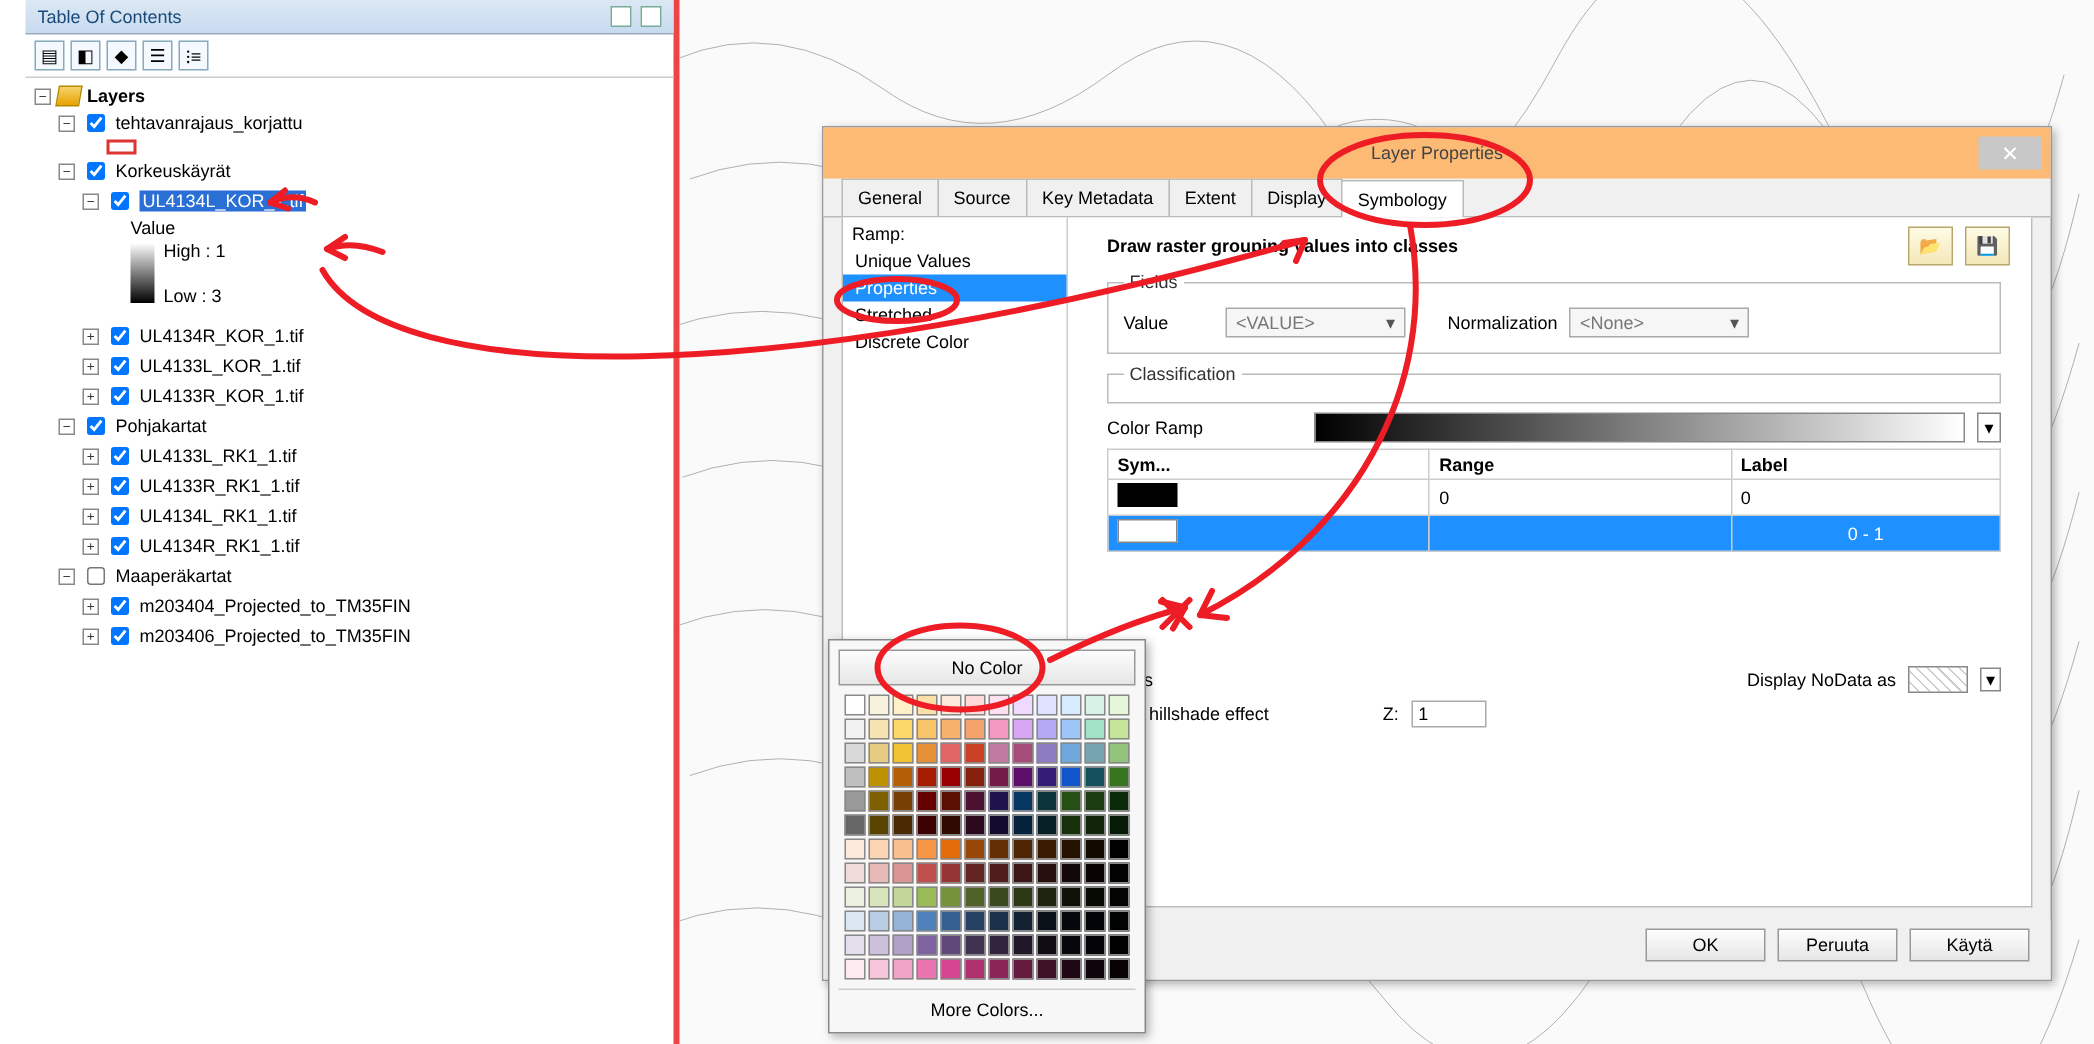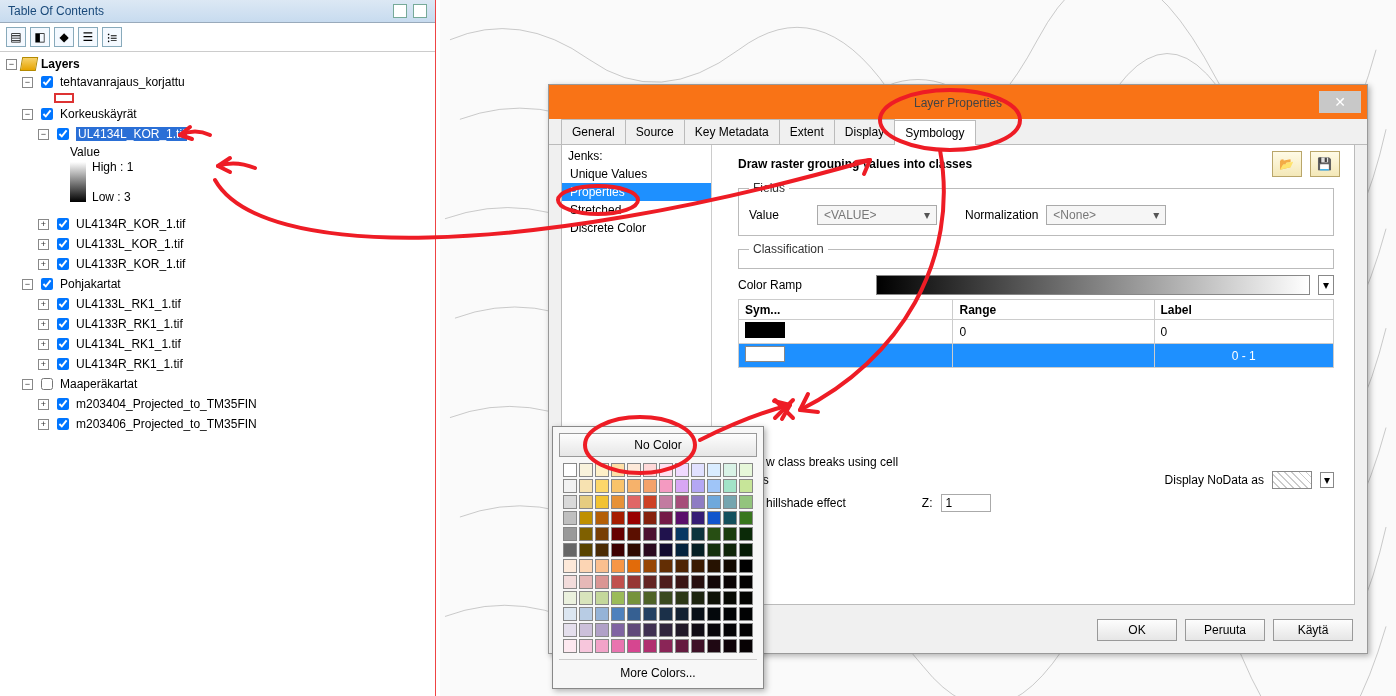--- a/index.html
+++ b/index.html
@@ -1,40 +1,40 @@
 <!DOCTYPE html>
 <html><head>
 <meta charset="utf-8">
 <style>
   * { box-sizing: border-box; font-family: "Segoe UI", Tahoma, sans-serif; font-size: 12px; }
   body { margin: 0; width: 1396px; height: 696px; position: relative; background: #fff; overflow: hidden; }
   .map-bg { position: absolute; left: 440px; top: 0; right: 0; bottom: 0; background: #fafafa; }
   .map-bg svg { width: 100%; height: 100%; }
 
   
-  .toc { position: absolute; left: 0; top: 0; width: 436px; height: 100%; background: #fff; border-right: 1px solid #ef4444; display: flex; flex-direction: column; }
+  .toc { position: absolute; left: 17px; top: 0; width: 436px; height: 100%; background: #fff; border-right: 4px solid #ef4444; display: flex; flex-direction: column; }
   .toc-title { background: linear-gradient(#dce8f4,#c7dbef); color: #1a4a7a; padding: 4px 8px; font-size: 15px; display: flex; align-items: center; justify-content: space-between; border-bottom: 1px solid #9ab; }
   .toc-title .right { display:flex; gap:6px; }
   .pin, .xbtn { width:14px; height:14px; border:1px solid #7a9; background:#fff; display:inline-block; }
   .toc-toolbar { padding: 4px 6px; border-bottom: 1px solid #ccc; display:flex; gap:4px; }
   .toc-toolbar .tbtn { width:20px; height:20px; border:1px solid #8ab; background:#f4f9ff; display:flex; align-items:center; justify-content:center; }
   .tree { padding: 4px 6px; overflow:auto; flex:1; }
   .node { display:flex; align-items:center; gap:4px; padding:1px 0; white-space:nowrap; }
   .exp { width:11px; height:11px; border:1px solid #888; display:inline-flex; align-items:center; justify-content:center; font-size:9px; line-height:1; color:#333; background:#fff; cursor:pointer;}
   .chk { width:12px; height:12px; }
   .lbl { }
   .lbl.sel { background:#2a6fd6; color:#fff; padding:0 2px; }
   .layers-icon { width:16px;height:14px;background:linear-gradient(#f7d26a,#e6a400);border:1px solid #b48a00; transform:skewX(-10deg);}
   .indent1{padding-left:16px;} .indent2{padding-left:32px;} .indent3{padding-left:48px;} .indent4{padding-left:64px;}
   .swatch-rect{width:20px;height:10px;border:2px solid #d33;display:inline-block;}
   .ramp-sw{width:16px;height:40px;background:linear-gradient(#fff,#000);display:inline-block;margin-left:64px;margin-top:2px;}
 
   
   .dlg { position:absolute; left:548px; top:84px; width:820px; height:570px; background:#f0f0f0; border:1px solid #999; box-shadow:2px 2px 6px rgba(0,0,0,.3); display:flex; flex-direction:column;}
-  .dlg-title { background:#f97316; color:#444; text-align:center; padding:8px; font-size:16px; position:relative;}
+  .dlg-title { background:#fdba74; color:#444; text-align:center; padding:8px; font-size:16px; position:relative;}
   .dlg-close { position:absolute; right:6px; top:6px; width:42px; height:22px; background:#c8c8c8; color:#fff; display:flex;align-items:center;justify-content:center; font-size:14px;}
   .tabs { display:flex; padding:0 12px; gap:0; border-bottom:1px solid #bbb; background:#f0f0f0;}
   .tab { padding:5px 10px; border:1px solid #bbb; border-bottom:none; background:#f0f0f0; margin-right:-1px; cursor:pointer;text-align:center;}
   .tab.active { background:#fff; position:relative; top:1px; }
   .dlg-body { flex:1; background:#fff; margin:0 12px 8px 12px; border:1px solid #bbb; border-top:none; padding:8px 12px; position:relative;}
   .show-col { position:absolute; left:0; top:0; width:150px; border-right:1px solid #ccc; height:100%; padding:4px 0;}
   .show-col .hdr{padding:0 6px 2px 6px;}
   .show-list div{padding:2px 8px;cursor:pointer;}
   .show-list .sel{background:#1e90ff;color:#fff;}
   .main-col{margin-left:156px; padding:4px 8px;}
@@ -211,21 +211,21 @@
   <div class="tabs">
     <div class="tab">General</div>
     <div class="tab">Source</div>
     <div class="tab">Key Metadata</div>
     <div class="tab">Extent</div>
     <div class="tab">Display</div>
     <div class="tab active">Symbology</div>
   </div>
   <div class="dlg-body">
     <div class="show-col">
-      <div class="hdr">Jenks:</div>
+      <div class="hdr">Ramp:</div>
       <div class="show-list">
         <div>Unique Values</div>
         <div class="sel">Properties</div>
         <div>Stretched</div>
         <div>Discrete Color</div>
       </div>
     </div>
     <div class="topright">
       <span class="iconbtn">📂</span>
       <span class="iconbtn">💾</span>
@@ -266,24 +266,20 @@
           <td>0</td>
         </tr>
         <tr class="selrow">
           <td><span class="sym-white"></span></td>
           <td></td>
           <td style="text-align:center">0 - 1</td>
         </tr>
       </tbody>
         </table>
       <div style="height:80px"></div>
-      <div class="row">
-          <input type="checkbox" style="">
-          <span>w class breaks using cell</span>
-        </div>
       <div class="row" style="margin-top:-4px;padding-left:18px">
           <span>es</span>
         <span style="flex:1"></span>
         <span>Display NoData as</span>
         <span class="nodata-sw"></span>
           <span style="border:1px solid #888;padding:0 3px">▾</span>
       </div>
       <div class="row">
           <input type="checkbox" style="">
           <span>hillshade effect</span>

